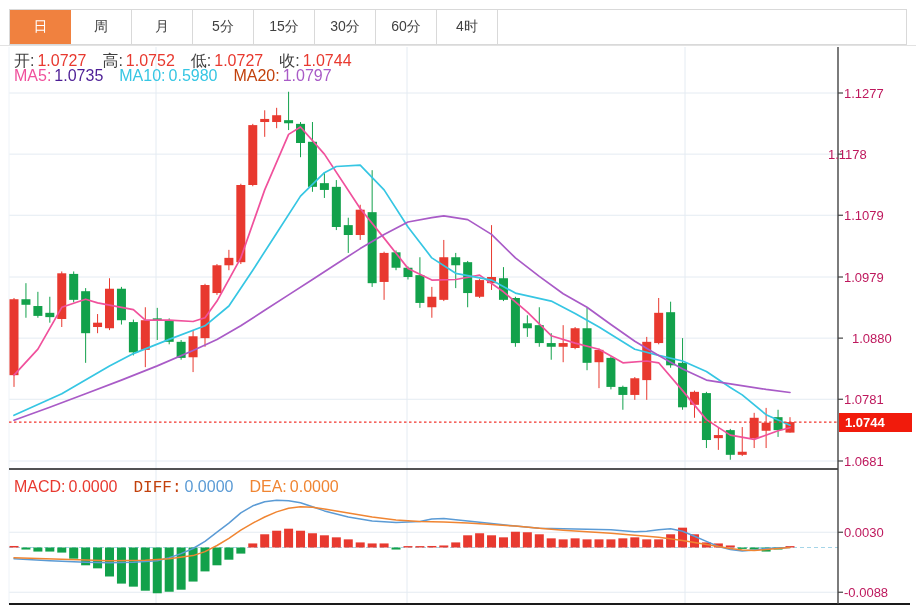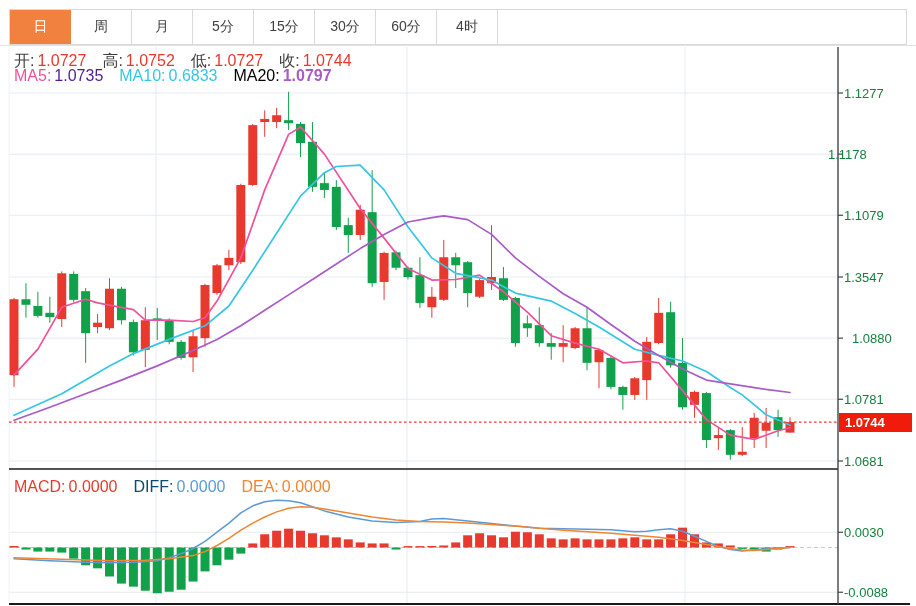--- a/index.html
+++ b/index.html
@@ -15,21 +15,21 @@
     width:61px;flex:0 0 61px;border-right:1px solid #d9d9d9;
     display:flex;align-items:center;justify-content:center;
     font-size:14px;color:#404040;cursor:pointer;box-sizing:border-box;
   }
   .tab.active{color:#fff;border-right:none;}
   .tab-filler{flex:1 1 auto;}
   #chart-svg{position:absolute;left:0;top:0;}
   .legend{position:absolute;left:14px;font-size:16px;white-space:nowrap;z-index:5;}
   .legend .lbl{margin-left:0;}
   .legend .val{margin-left:3px;margin-right:16px;}
-  .axis-label{position:absolute;font-size:13px;color:#15803d;z-index:4;}
+  .axis-label{position:absolute;font-size:13px;color:#be185d;z-index:4;}
   #price-tag{
     position:absolute;left:839px;width:73px;height:19px;z-index:6;
     color:#fff;font-weight:bold;font-size:13px;line-height:19px;
     padding-left:6px;box-sizing:border-box;
   }
 </style>
 </head>
 <body>
 
 <div id="app">
@@ -278,34 +278,34 @@
       <line x1="838" y1="461" x2="843" y2="461" stroke="#444444" stroke-width="1.2"></line>
       <line x1="838" y1="532.2457627118644" x2="843" y2="532.2457627118644" stroke="#444444" stroke-width="1.2"></line>
       <line x1="838" y1="592.2457627118645" x2="843" y2="592.2457627118645" stroke="#444444" stroke-width="1.2"></line>
     </svg>
 
   <div class="legend" style="top:51px">
     <span class="lbl" style="color: rgb(63, 63, 63);">开:</span><span class="val" style="color: rgb(232, 57, 47);">1.0727</span><span class="lbl" style="color: rgb(63, 63, 63);">高:</span><span class="val" style="color: rgb(232, 57, 47);">1.0752</span><span class="lbl" style="color: rgb(63, 63, 63);">低:</span><span class="val" style="color: rgb(232, 57, 47);">1.0727</span><span class="lbl" style="color: rgb(63, 63, 63);">收:</span><span class="val" style="color: rgb(232, 57, 47);">1.0744</span>
   </div>
 
   <div class="legend" style="top:67px">
-    <span class="lbl" style="color: rgb(240, 81, 156);">MA5:</span><span class="val" style="color: #4c1d95;">1.0735</span><span class="lbl" style="color: rgb(54, 198, 227);">MA10:</span><span class="val" style="color: rgb(54, 198, 227);">0.6833</span><span class="lbl" style="color: #000000; margin-top: 16px;">MA20:</span><span class="val" style="color: rgb(169, 91, 199); font-weight: bold;">1.0797</span>
+    <span class="lbl" style="color: rgb(240, 81, 156);">MA5:</span><span class="val" style="color: #4c1d95;">1.0735</span><span class="lbl" style="color: rgb(54, 198, 227);">MA10:</span><span class="val" style="color: rgb(54, 198, 227);">0.5980</span><span class="lbl" style="color: #c2410c; margin-top: 16px;">MA20:</span><span class="val" style="color: rgb(169, 91, 199);">1.0797</span>
   </div>
 
   <div class="legend" style="top:478px">
-    <span class="lbl" style="color: rgb(232, 57, 47);">MACD:</span><span class="val" style="color: rgb(232, 57, 47);">0.0000</span><span class="lbl" style="color: #0c4a6e;">DIFF:</span><span class="val" style="color: rgb(91, 155, 213);">0.0000</span><span class="lbl" style="color: rgb(240, 133, 50);">DEA:</span><span class="val" style="color: rgb(240, 133, 50);">0.0000</span>
+    <span class="lbl" style="color: rgb(232, 57, 47);">MACD:</span><span class="val" style="color: rgb(232, 57, 47);">0.0000</span><span class="lbl" style="color: #c2410c; font-family: Liberation Mono, monospace;">DIFF:</span><span class="val" style="color: rgb(91, 155, 213);">0.0000</span><span class="lbl" style="color: rgb(240, 133, 50);">DEA:</span><span class="val" style="color: rgb(240, 133, 50);">0.0000</span>
   </div>
 
   <div id="price-tag" style="top: 412.601px; background: rgb(241, 27, 12);">1.0744</div>
 
   <div id="axis-labels">
       <div class="axis-label" style="left: 844px; top: 85.5px;">1.1277</div>
       <div class="axis-label" style="left: 828px; top: 146.628px;">1.1178</div>
       <div class="axis-label" style="left: 844px; top: 207.755px;">1.1079</div>
-      <div class="axis-label" style="left: 844px; top: 269.5px;">1.3547</div>
+      <div class="axis-label" style="left: 844px; top: 269.5px;">1.0979</div>
       <div class="axis-label" style="left: 844px; top: 330.628px; margin-left: 8px;">1.0880</div>
       <div class="axis-label" style="left: 844px; top: 391.755px;">1.0781</div>
       <div class="axis-label" style="left: 844px; top: 453.5px;">1.0681</div>
       <div class="axis-label" style="left: 844px; top: 524.746px;">0.0030</div>
       <div class="axis-label" style="left: 844px; top: 584.746px;">-0.0088</div>
     </div>
 
 </div>
 
 </body></html>

